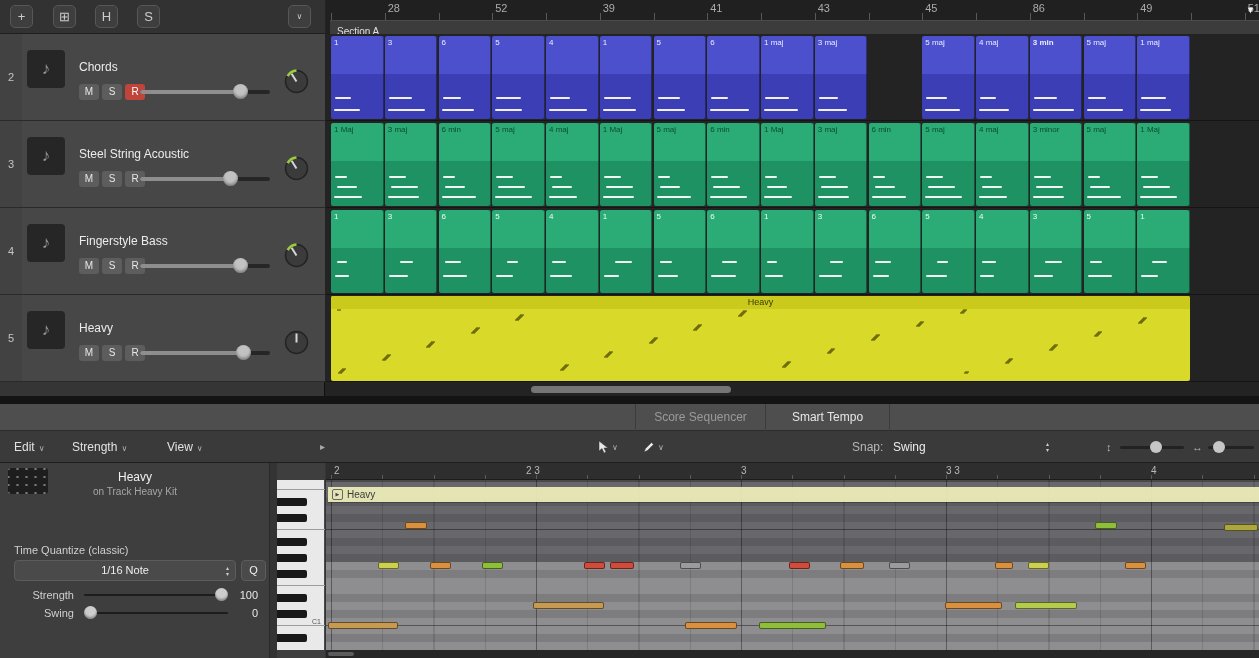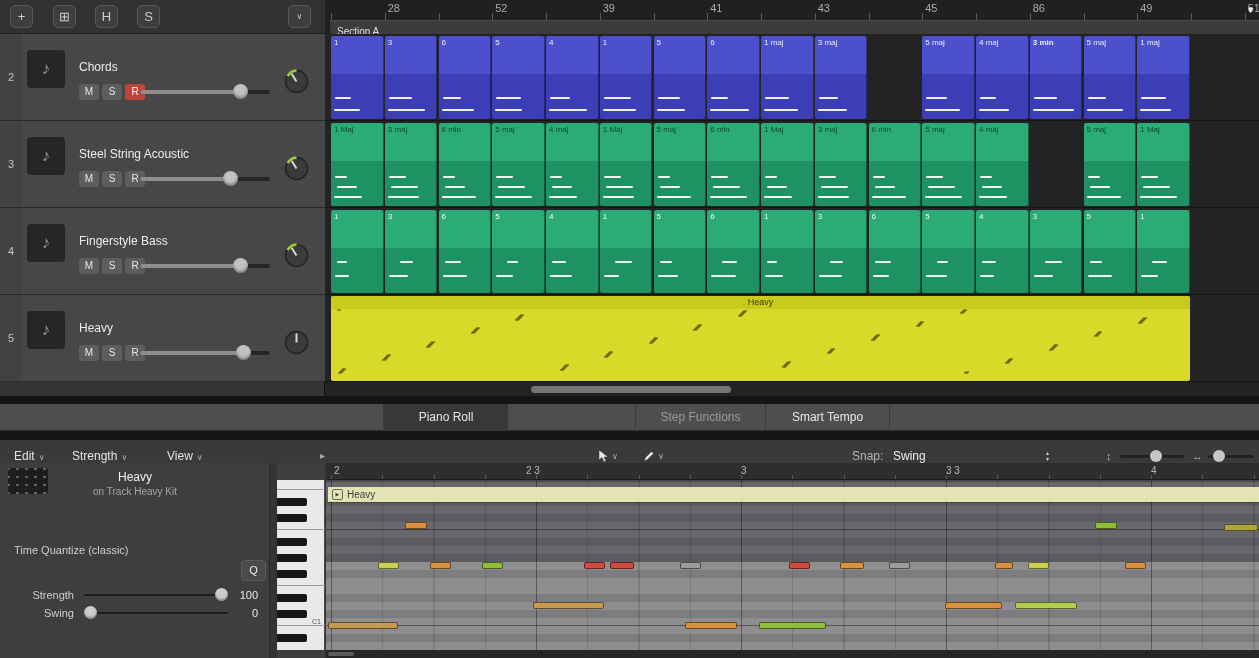--- a/index.html
+++ b/index.html
@@ -45,21 +45,21 @@
   .hdot{position:absolute;width:4px;height:2px;background:rgba(75,72,0,.5);}
   #arr-scroll{position:absolute;left:326px;top:386px;width:933px;height:8px;}
   #arr-scroll .thumb{position:absolute;left:205px;top:0;width:200px;height:7px;background:#757575;border-radius:4px;}
   
   #gap{position:absolute;left:0;top:396px;width:1259px;height:8px;background:#141414;}
   #tabs{position:absolute;left:0;top:404px;width:1259px;height:27px;background:#4e4e4e;border-bottom:1px solid #2d2d2d;box-sizing:border-box;}
   .tab{position:absolute;top:0;height:27px;font-size:12px;color:#e6e6e6;text-align:center;line-height:26px;
        border-left:1px solid #3b3b3b;box-sizing:border-box;}
   .tab.active{background:#383838;}
   .tab.disabled{color:#9a9a9a;}
-  #etoolbar{position:absolute;left:0;top:440px;width:1259px;height:32px;background:#3a3a3a;border-bottom:1px solid #1e1e1e;box-sizing:border-box;}
+  #etoolbar{position:absolute;left:0;top:431px;width:1259px;height:32px;background:#3a3a3a;border-bottom:1px solid #1e1e1e;box-sizing:border-box;}
   .menu{position:absolute;top:0;height:32px;line-height:32px;font-size:12px;color:#e2e2e2;white-space:nowrap;}
   .menu .chev{font-size:8px;color:#b0b0b0;margin-left:4px;}
   .toolgrp{position:absolute;top:0;height:32px;display:flex;align-items:center;gap:3px;}
   .toolgrp .chev{font-size:8px;color:#b0b0b0;}
   .tlabel{position:absolute;top:0;height:32px;line-height:32px;font-size:12px;}
   .stepper{display:flex;flex-direction:column;align-items:center;}
   .stepper span{font-size:6px;line-height:6px;color:#ccc;}
   .zicon{position:absolute;top:0;height:32px;line-height:32px;font-size:11px;color:#b5b5b5;}
   .zslider{position:absolute;top:10px;height:12px;}
   .ztrack{position:absolute;top:5px;left:0;right:0;height:3px;background:#222;border-radius:2px;}
@@ -397,20 +397,26 @@
             <div class="blabel" style="color: rgb(11, 79, 46);">5 maj</div>
             <div class="bline" style="left: 4px; width: 17px; bottom: 28px;"></div>
             <div class="bline" style="left: 6px; width: 27px; bottom: 18px;"></div>
             <div class="bline" style="left: 3px; width: 37px; bottom: 8px;"></div>
           </div>
           <div class="block" style="left: 650px; width: 52.7px; background: linear-gradient(rgb(43, 171, 118) 0px, rgb(43, 171, 118) 46%, rgb(31, 146, 99) 46%, rgb(31, 146, 99) 100%);">
             <div class="blabel" style="color: rgb(11, 79, 46);">4 maj</div>
             <div class="bline" style="left: 4px; width: 12px; bottom: 28px;"></div>
             <div class="bline" style="left: 6px; width: 20px; bottom: 18px;"></div>
             <div class="bline" style="left: 3px; width: 28px; bottom: 8px;"></div>
+          </div>
+          <div class="block" style="left: 703.75px; width: 52.7px; background: linear-gradient(rgb(43, 171, 118) 0px, rgb(43, 171, 118) 46%, rgb(31, 146, 99) 46%, rgb(31, 146, 99) 100%);">
+            <div class="blabel" style="color: rgb(11, 79, 46);">3 minor</div>
+            <div class="bline" style="left: 4px; width: 17px; bottom: 28px;"></div>
+            <div class="bline" style="left: 6px; width: 27px; bottom: 18px;"></div>
+            <div class="bline" style="left: 3px; width: 31px; bottom: 8px;"></div>
           </div>
           <div class="block" style="left: 757.5px; width: 52.7px; background: linear-gradient(rgb(43, 171, 118) 0px, rgb(43, 171, 118) 46%, rgb(31, 146, 99) 46%, rgb(31, 146, 99) 100%);">
             <div class="blabel" style="color: rgb(11, 79, 46);">5 maj</div>
             <div class="bline" style="left: 4px; width: 12px; bottom: 28px;"></div>
             <div class="bline" style="left: 6px; width: 20px; bottom: 18px;"></div>
             <div class="bline" style="left: 3px; width: 34px; bottom: 8px;"></div>
           </div>
           <div class="block" style="left: 811.25px; width: 52.7px; background: linear-gradient(rgb(43, 171, 118) 0px, rgb(43, 171, 118) 46%, rgb(31, 146, 99) 46%, rgb(31, 146, 99) 100%);">
             <div class="blabel" style="color: rgb(11, 79, 46);">1 Maj</div>
             <div class="bline" style="left: 4px; width: 17px; bottom: 28px;"></div>
@@ -620,22 +626,21 @@
       </div>
     <div id="arr-scroll">
       <div class="thumb"></div>
     </div>
   </section>
 
   <div id="gap"></div>
 
   <section id="editor">
     <div id="tabs">
-        <div class="tab active" style="left: 383px; width: 125px;">Piano Roll</div>
-        <div class="tab disabled" style="left: 635px; width: 130px;">Step Functions</div>
+        <div class="tab disabled" style="left: 635px; width: 130px;">Score Sequencer</div>
         <div class="tab" style="left: 765px; width: 125px; border-right: 1px solid rgb(59, 59, 59);">Smart Tempo</div>
       </div>
 
     <div id="etoolbar">
       <div class="menu" style="left:14px">
         <span>Edit</span><span class="chev">∨</span>
       </div>
       <div class="menu" style="left:72px">
         <span>Strength</span><span class="chev">∨</span>
       </div>
@@ -677,20 +682,27 @@
       </div>
     </div>
 
     <div id="ebody-bg"></div>
 
     <div id="inspector">
       <div id="insp-icon"></div>
       <div id="insp-title">Heavy</div>
       <div id="insp-sub">on Track Heavy Kit</div>
       <div id="tq-label">Time Quantize (classic)</div>
+      <div id="tq-select">
+        <span>1/16 Note</span>
+        <div class="stepper" style="position:absolute;right:6px;top:4px">
+          <span>▴</span>
+          <span>▾</span>
+        </div>
+      </div>
       <button id="q-btn">Q</button>
       <div class="ilabel" style="left:12px;top:126px">Strength</div>
       <div class="islider" style="left:84px;top:125px;width:144px">
         <div class="itrack"></div>
         <div class="iknob" id="strength-knob" style="left: 131px;"></div>
       </div>
       <div class="ivalue" style="left:228px;top:126px">100</div>
       <div class="ilabel" style="left:12px;top:144px">Swing</div>
       <div class="islider" style="left:84px;top:143px;width:144px">
         <div class="itrack"></div>

